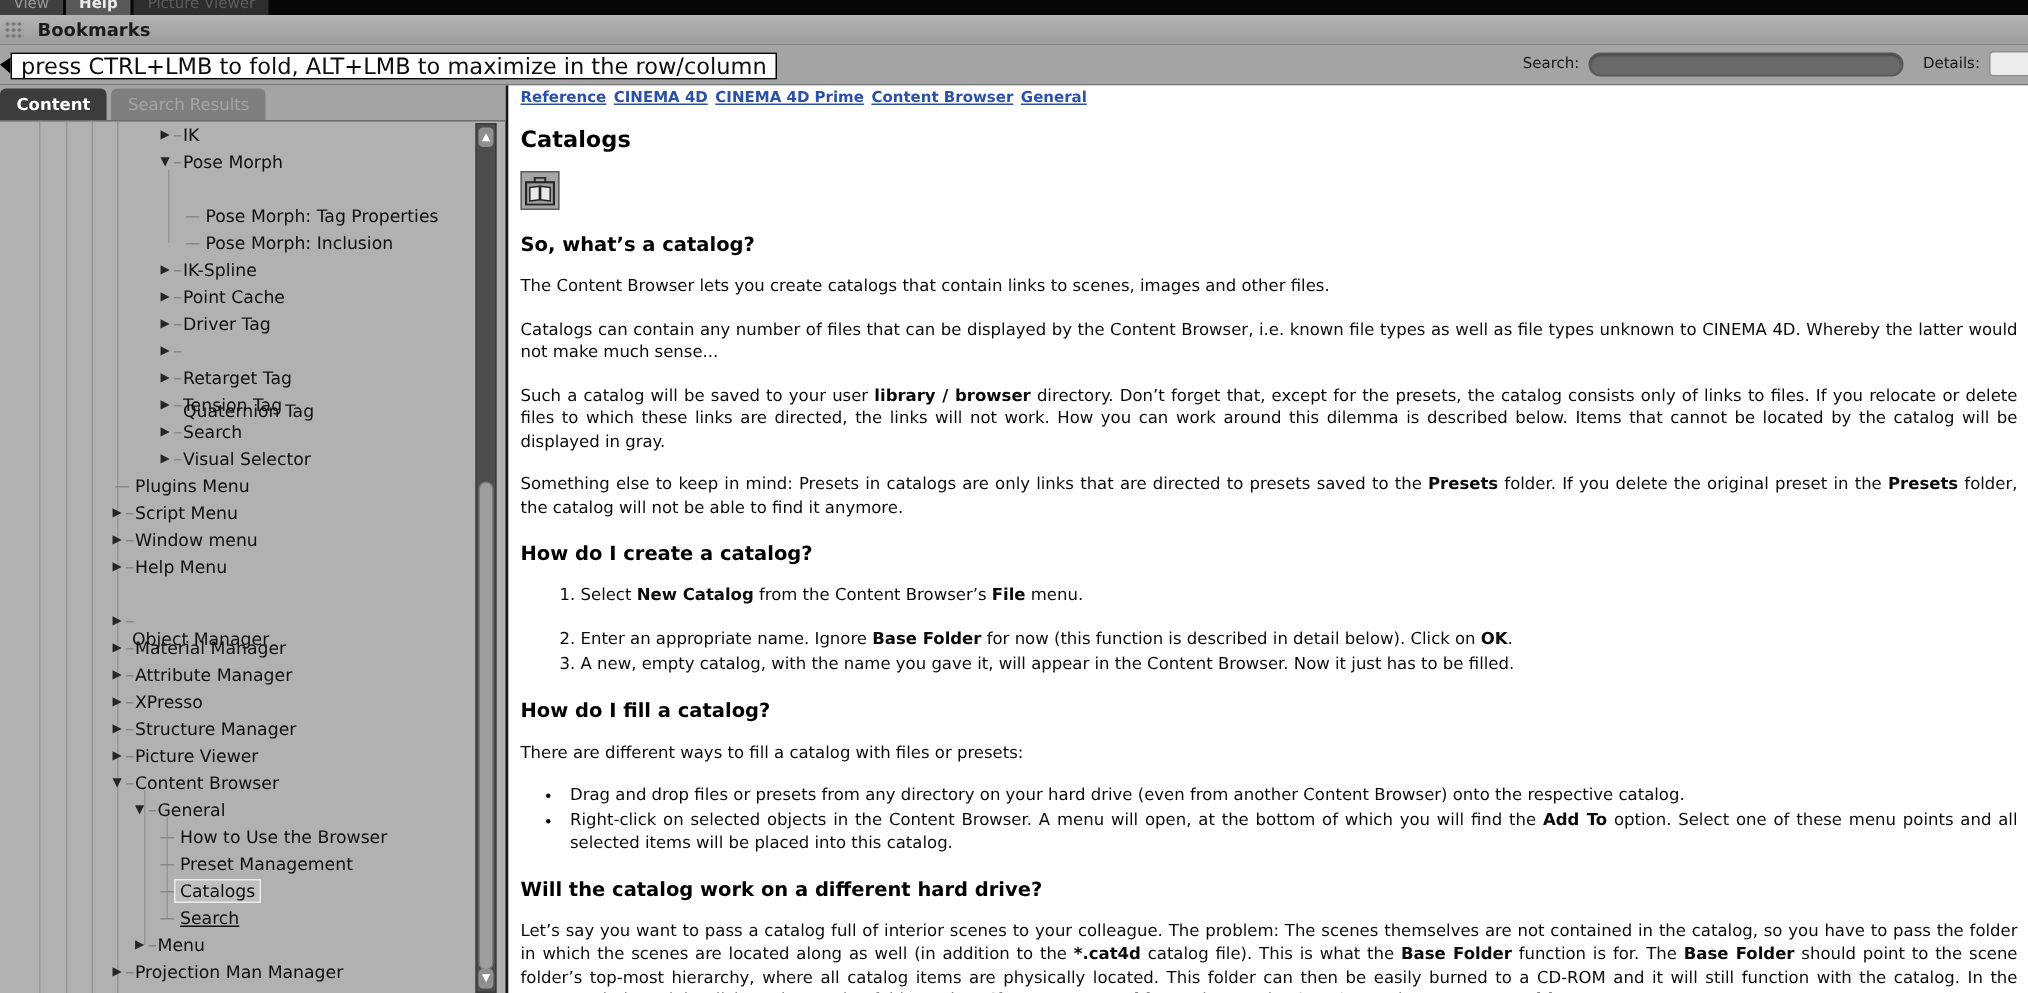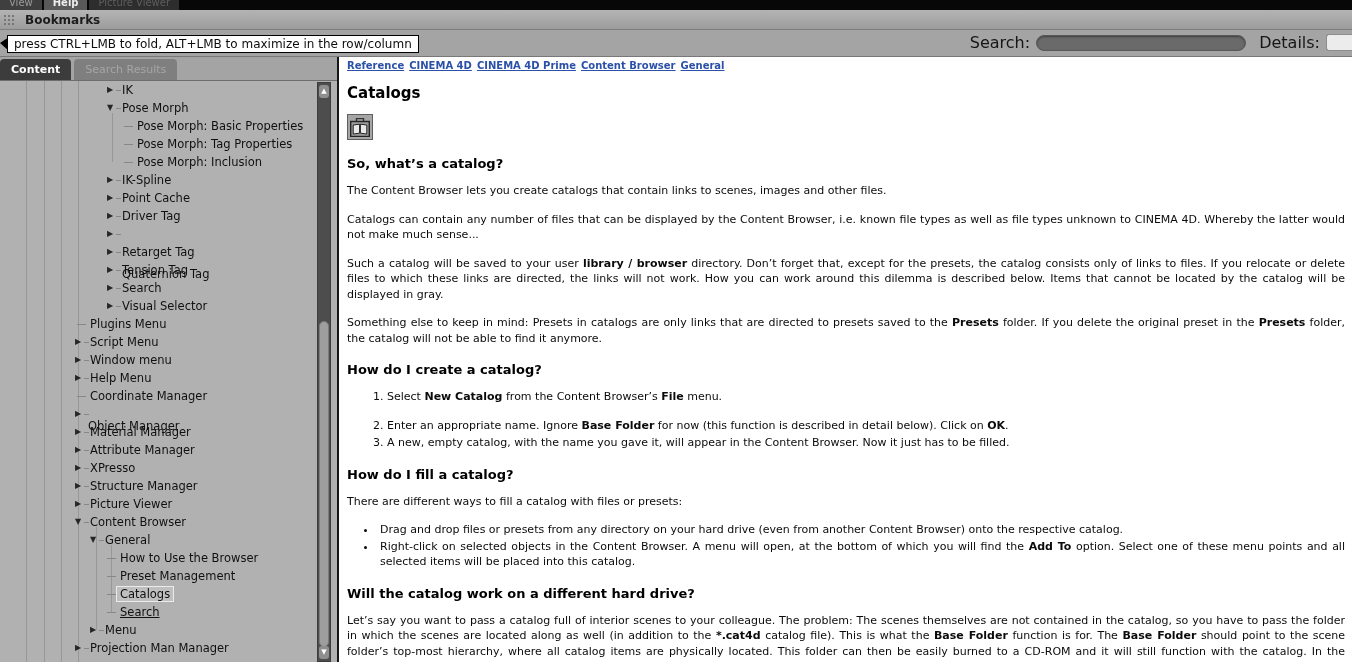--- a/index.html
+++ b/index.html
@@ -19,23 +19,23 @@
                 border-bottom:1px solid #7f7f7f;display:flex;align-items:center;}
   .grip{width:13px;height:12px;margin-left:3px;
         background-image:radial-gradient(#767676 1px,transparent 1.3px);background-size:4px 4px;}
   .bookmarks-label{font-size:12px;font-weight:bold;color:#1c1c1c;margin-left:9px;}
 
   
   .toolbar{height:26px;background:#a4a4a4;border-bottom:1px solid #787878;position:relative;}
   .cursor-arrow{position:absolute;left:0;top:7px;width:0;height:0;
                 border-right:9px solid #000;border-top:6px solid transparent;border-bottom:8px solid transparent;}
   .tooltip{position:absolute;left:7px;top:5px;height:16px;line-height:16px;background:#fff;
-           border:1px solid #000;font-size:12px;color:#0d0d0d;padding:0 6px;white-space:nowrap;}
+           border:1px solid #000;font-size:15px;color:#0d0d0d;padding:0 6px;white-space:nowrap;}
   .search-area{position:absolute;right:0;top:4px;display:flex;align-items:center;height:17px;}
-  .bar-label{font-size:16px;color:#161616;}
+  .bar-label{font-size:10px;color:#161616;}
   .search-input{width:196px;height:14px;background:#6a6a6a;border:1px solid #585858;border-radius:8px;
                 box-shadow:inset 0 1px 2px rgba(0,0,0,.4);color:#eee;font-size:11px;padding:0 6px;
                 margin-left:6px;outline:none;font-family:inherit;}
   .details-label{margin-left:13px;}
   .details-box{width:25px;height:15px;background:#ececec;border:1px solid #8d8d8d;border-right:none;
                border-radius:3px 0 0 3px;margin-left:6px;}
 
   
   .main{display:flex;height:605px;}
   .sidebar{width:339px;background:#b1b1b1;position:relative;box-sizing:border-box;
@@ -133,24 +133,20 @@
       <div class="trow" style="top: 0px;">
             <span class="tri" style="left: 107px;">▶</span>
             <span class="dash" style="left: 116px; width: 5px;"></span>
             <span class="lbl" style="left: 122px;">IK</span>
           </div>
           <div class="trow" style="top: 18px;">
             <span class="tri" style="left: 107px;">▼</span>
             <span class="dash" style="left: 116px; width: 5px;"></span>
             <span class="lbl" style="left: 122px;">Pose Morph</span>
           </div>
-          <div class="trow" style="top: 36px;">
-            <span class="dash" style="left: 124px;"></span>
-            <span class="lbl" style="left: 137px;">Pose Morph: Basic Properties</span>
-          </div>
           <div class="trow" style="top: 54px;">
             <span class="dash" style="left: 124px;"></span>
             <span class="lbl" style="left: 137px;">Pose Morph: Tag Properties</span>
           </div>
           <div class="trow" style="top: 72px;">
             <span class="dash" style="left: 124px;"></span>
             <span class="lbl" style="left: 137px;">Pose Morph: Inclusion</span>
           </div>
           <div class="trow" style="top: 90px;">
             <span class="tri" style="left: 107px;">▶</span>
@@ -203,24 +199,20 @@
           </div>
           <div class="trow" style="top: 270px;">
             <span class="tri" style="left: 75px;">▶</span>
             <span class="dash" style="left: 84px; width: 5px;"></span>
             <span class="lbl" style="left: 90px;">Window menu</span>
           </div>
           <div class="trow" style="top: 288px;">
             <span class="tri" style="left: 75px;">▶</span>
             <span class="dash" style="left: 84px; width: 5px;"></span>
             <span class="lbl" style="left: 90px;">Help Menu</span>
-          </div>
-          <div class="trow" style="top: 306px;">
-            <span class="dash" style="left: 77px;"></span>
-            <span class="lbl" style="left: 90px;">Coordinate Manager</span>
           </div>
           <div class="trow" style="top: 324px;">
             <span class="tri" style="left: 75px;">▶</span>
             <span class="dash" style="left: 84px; width: 5px;"></span>
             <span class="lbl" style="left: 88px; margin-top: 12px;">Object Manager</span>
           </div>
           <div class="trow" style="top: 342px;">
             <span class="tri" style="left: 75px;">▶</span>
             <span class="dash" style="left: 84px; width: 5px;"></span>
             <span class="lbl" style="left: 90px;">Material Manager</span>

